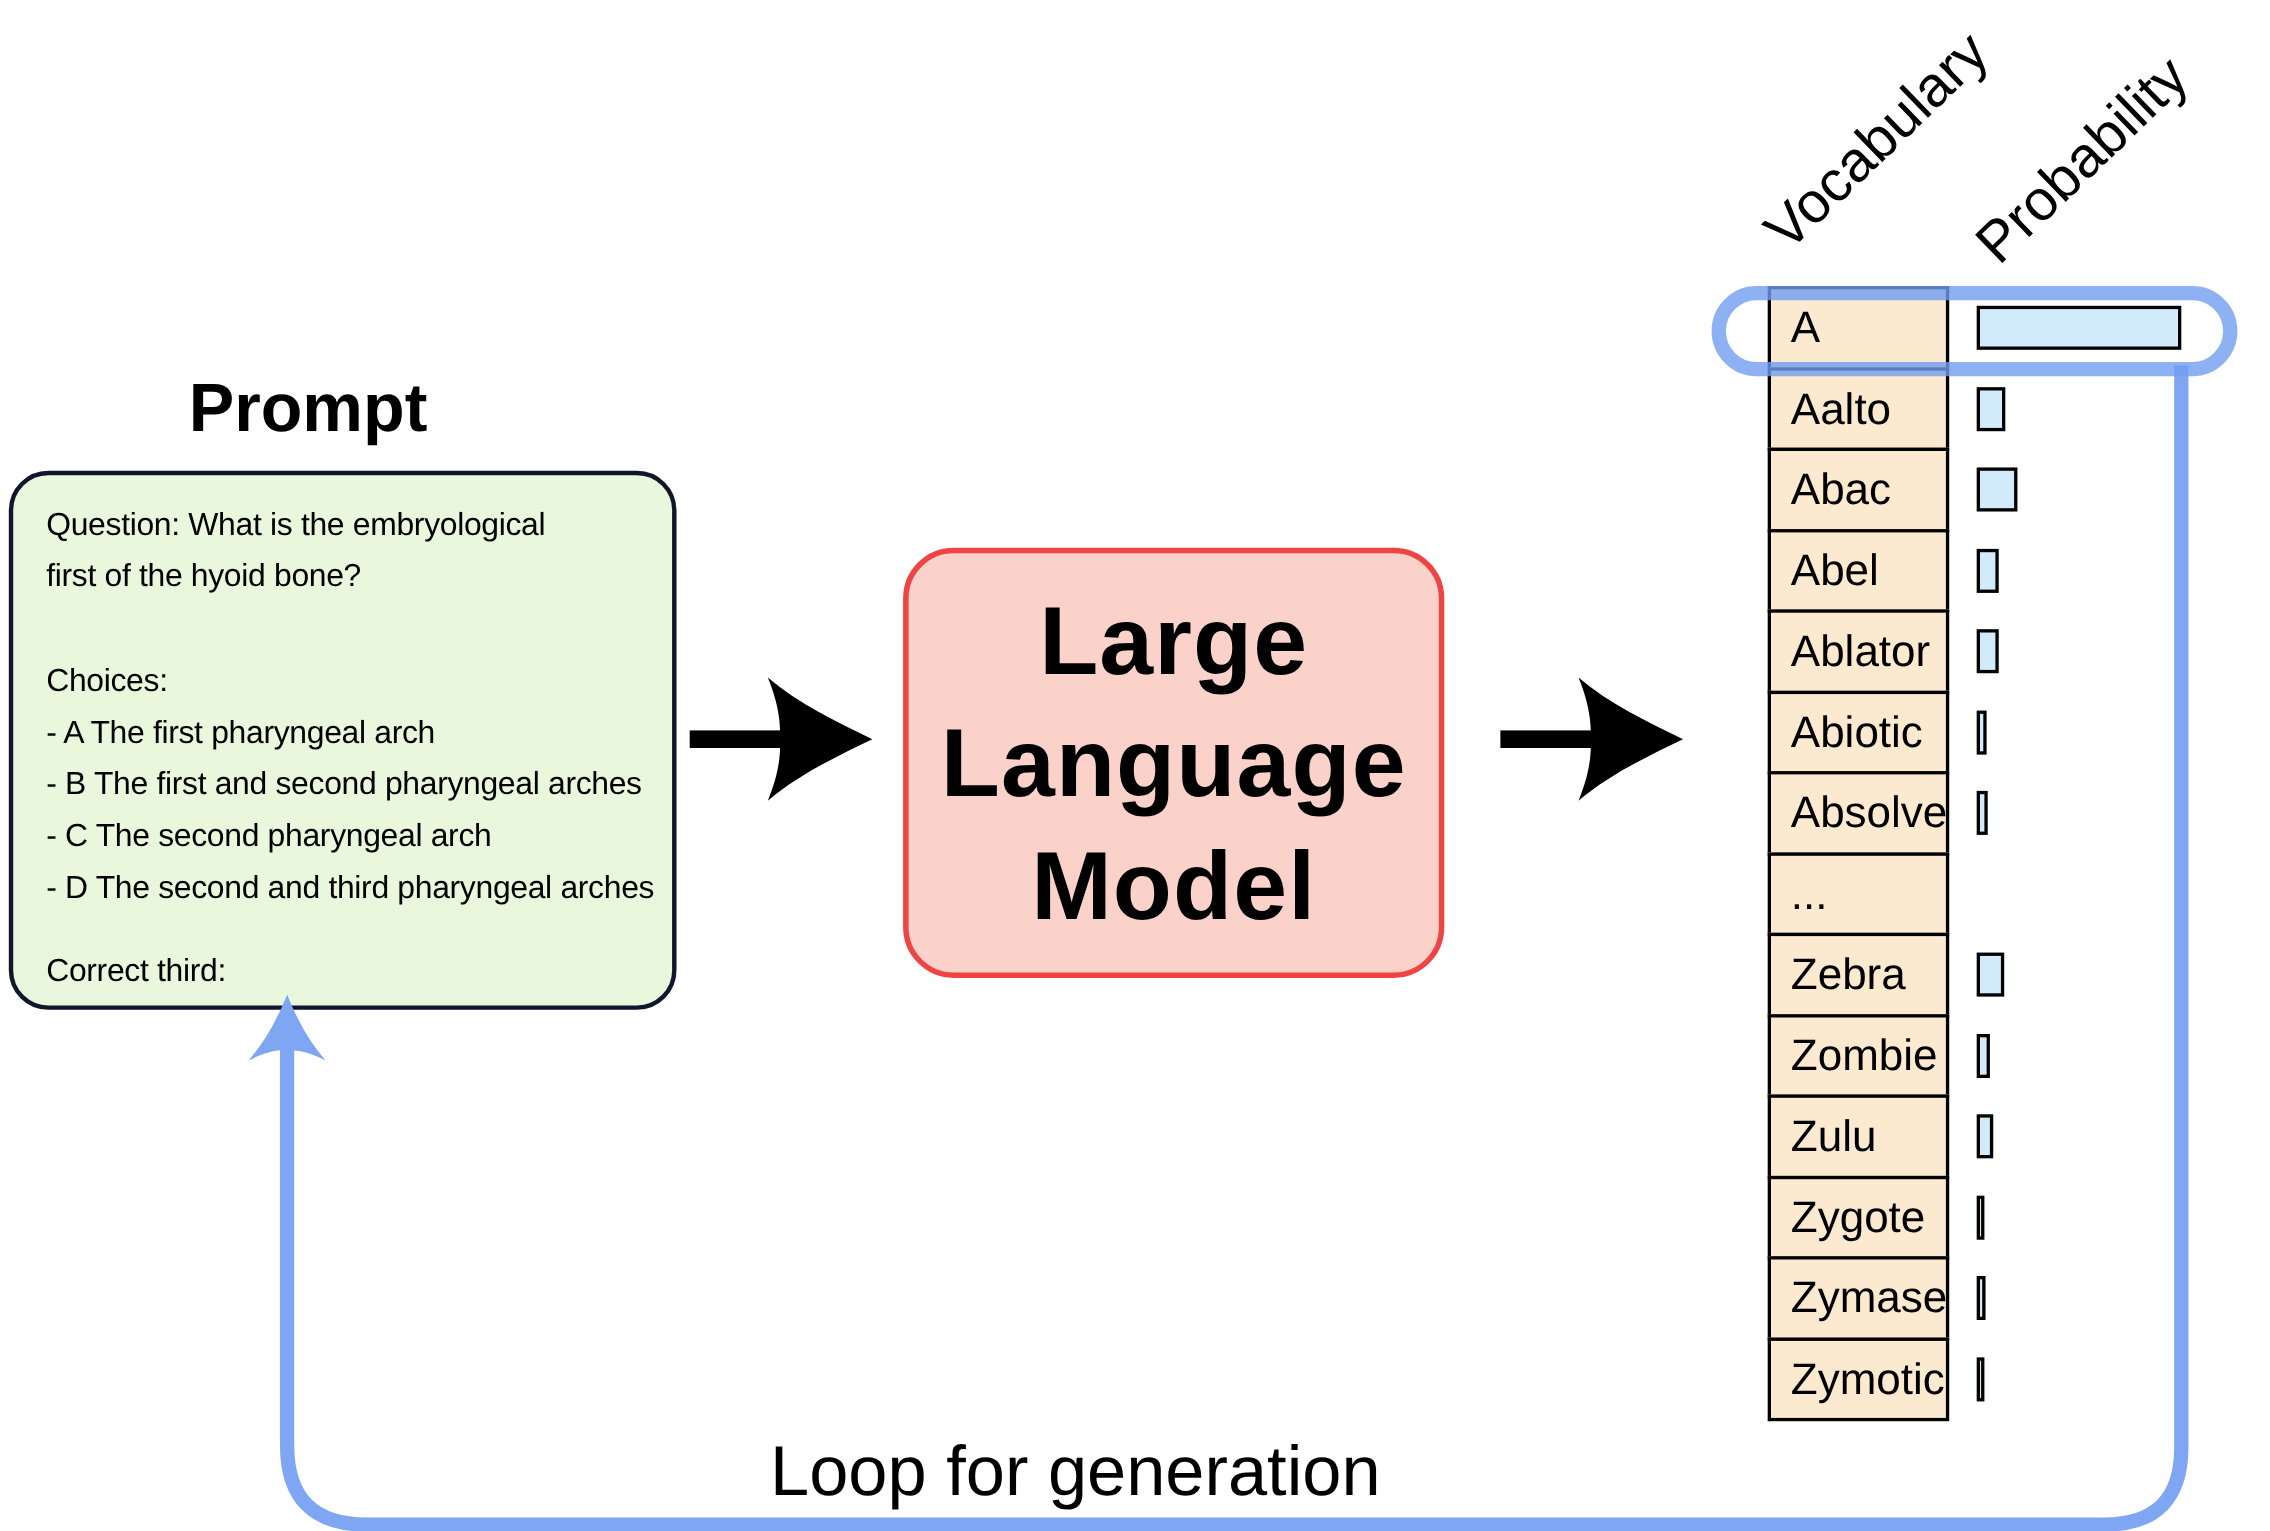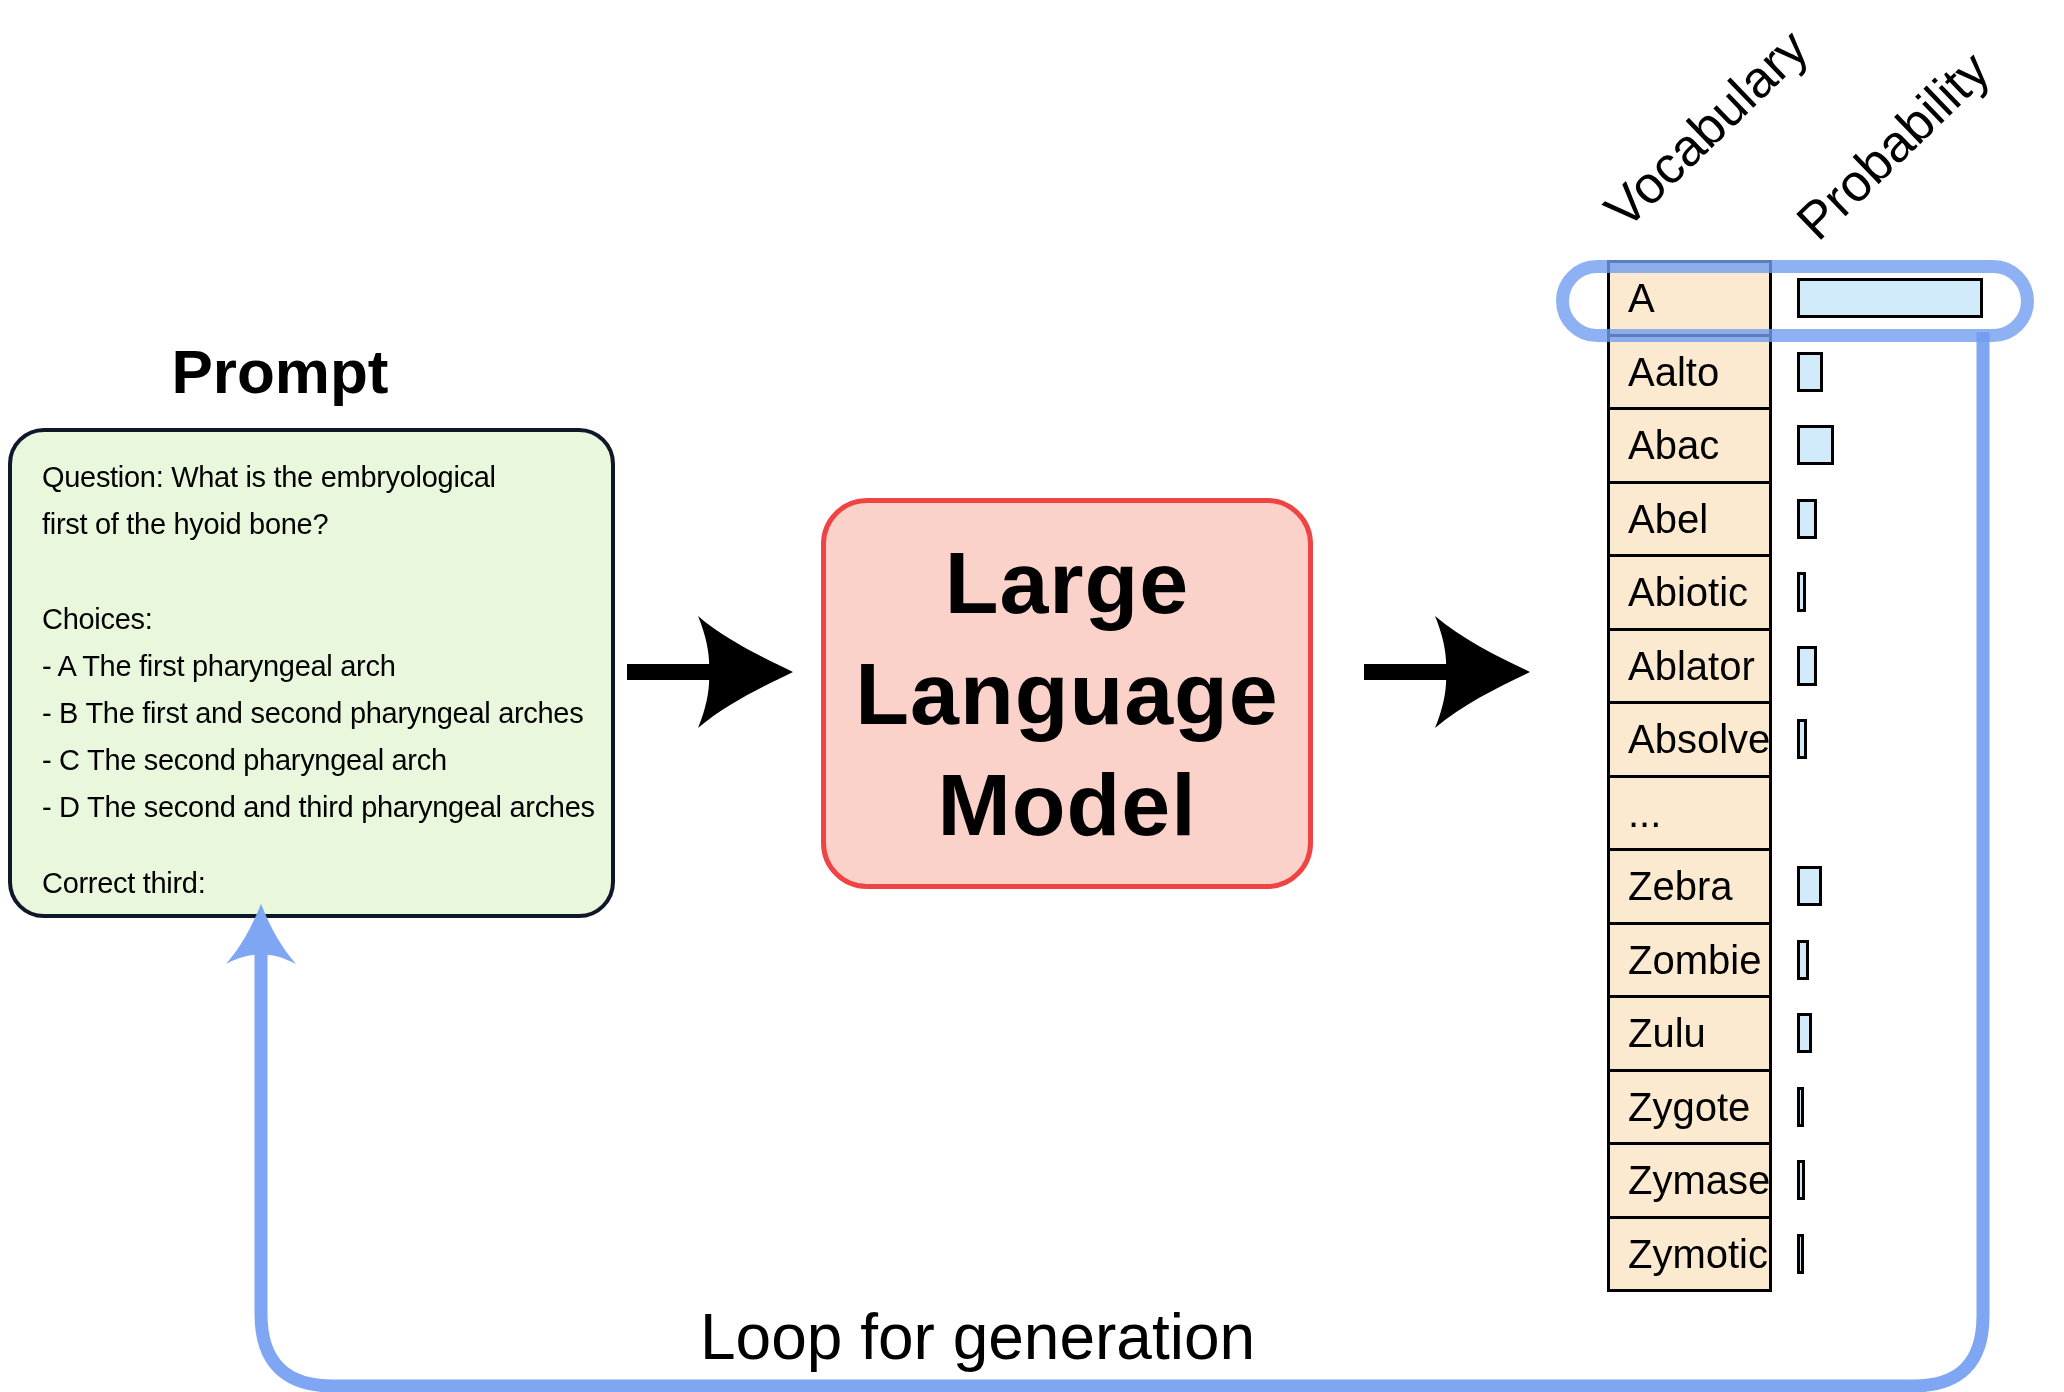--- a/index.html
+++ b/index.html
@@ -93,26 +93,26 @@
     </div>
     <div class="vrow">
       <div class="vcell">Abac</div>
       <div class="vbar" style="width: 37px;"></div>
     </div>
     <div class="vrow">
       <div class="vcell">Abel</div>
       <div class="vbar" style="width: 20px;"></div>
     </div>
     <div class="vrow">
+      <div class="vcell">Ablator</div>
+      <div class="vbar" style="width: 20px;"></div>
+    </div>
+    <div class="vrow">
       <div class="vcell">Abiotic</div>
       <div class="vbar" style="width: 9px;"></div>
-    </div>
-    <div class="vrow">
-      <div class="vcell">Ablator</div>
-      <div class="vbar" style="width: 20px;"></div>
     </div>
     <div class="vrow">
       <div class="vcell">Absolve</div>
       <div class="vbar" style="width: 10px;"></div>
     </div>
     <div class="vrow">
       <div class="vcell">...</div>
     </div>
     <div class="vrow">
       <div class="vcell">Zebra</div>

